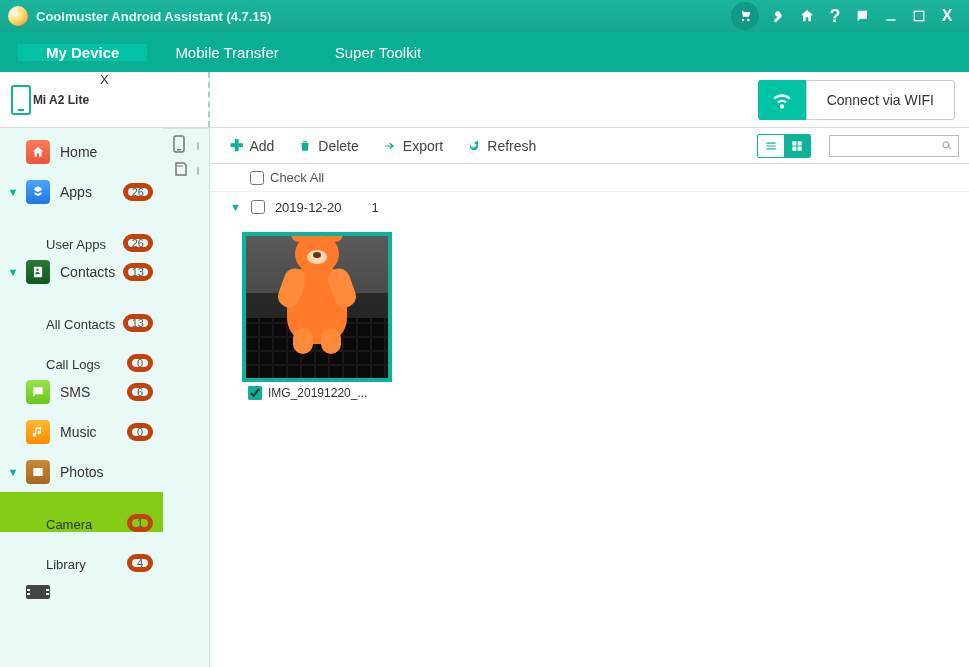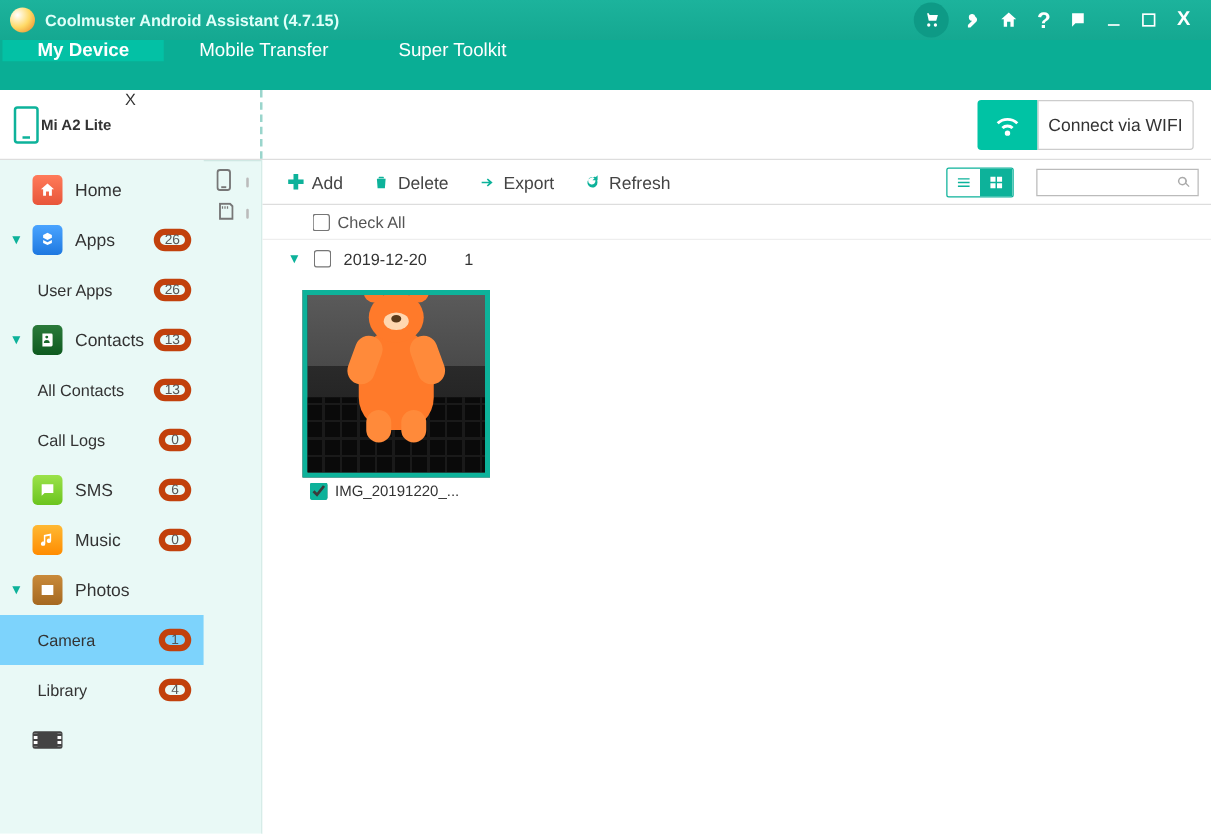--- a/index.html
+++ b/index.html
@@ -8,50 +8,50 @@
 
 .titlebar { height:32px; background:linear-gradient(to bottom,#1cb39c,#15a891); display:flex; align-items:center; padding:0 8px; color:#fff; }
 .titlebar .logo { width:20px; height:20px; border-radius:50%; background:radial-gradient(circle at 30% 30%,#fff,#ffd966,#e67e22); margin-right:8px; }
 .titlebar .title { font-size:13px; font-weight:bold; color:#e0fff9; }
 .titlebar .spacer { flex:1; }
 .titlebar .tbtn { width:28px; height:28px; display:flex; align-items:center; justify-content:center; color:#fff; cursor:pointer; }
 .titlebar .cart { width:28px; height:28px; border-radius:50%; background:#0e9a86; display:flex; align-items:center; justify-content:center; margin-right:6px; }
 .titlebar svg { width:16px; height:16px; fill:#fff; }
 
 
-.maintabs { height:40px; background:#0aae95; display:flex; align-items:flex-start; padding-left:2px; }
+.maintabs { height:40px; background:#0aae95; display:flex; align-items:center; padding-left:18px; }
 .maintabs .tab { padding:0 28px; display:flex; align-items:center; color:#fff; font-size:15px; cursor:pointer; }
 .maintabs .tab.active { background:#03c1a5; font-weight:bold; }
 
 
 .subheader { height:56px; display:flex; border-bottom:1px solid #ddd; }
 .device-tab-area { width:210px; display:flex; border-right:2px dashed #9ad5cc; position:relative; }
 .device-tab { width:100px; display:flex; flex-direction:row; align-items:center; justify-content:center; gap:2px; cursor:pointer; }
 .device-tab .phone-ic { width:20px; height:30px; border:2px solid #0db29a; border-radius:3px; position:relative; }
 .device-tab .phone-ic::after { content:""; position:absolute; bottom:2px; left:50%; transform:translateX(-50%); width:6px; height:2px; background:#0db29a; }
 .device-tab .dname { font-size:12px; font-weight:bold; }
 .wifi-area { flex:1; display:flex; align-items:center; justify-content:flex-end; padding-right:14px; gap:0; }
 .wifi-ic { width:48px; height:40px; background:#00c3a4; display:flex; align-items:center; justify-content:center; border-radius:3px 0 0 3px; }
 .wifi-ic svg { width:26px; height:26px; fill:#fff; }
-.wifi-btn { height:40px; border:1px solid #ccc; border-radius:0 3px 3px 0; padding:0 8px; display:flex; align-items:center; cursor:pointer; font-size:14px; }
+.wifi-btn { height:40px; border:1px solid #ccc; border-radius:0 3px 3px 0; padding:0 20px; display:flex; align-items:center; cursor:pointer; font-size:14px; }
 
 
 .body { display:flex; height:calc(667px - 32px - 40px - 56px); }
 
 
 .sidebar { width:210px; background:#e9f9f6; display:flex; flex-direction:row; border-right:1px solid #cfe8e3; }
 .tree { flex:1; overflow:hidden; padding-top:4px; }
 .trow { height:40px; display:flex; align-items:center; padding:0 10px 0 6px; cursor:pointer; position:relative; }
 .trow .arrow { width:14px; text-align:center; color:#0db29a; font-size:11px; }
 .trow .ic { width:24px; height:24px; margin:0 10px 0 6px; border-radius:4px; display:flex; align-items:center; justify-content:center; font-size:14px; }
 .trow .lbl { flex:1; font-size:14px; color:#333; }
 .trow .badge { min-width:26px; height:18px; border:5px solid #c2410c; border-radius:9px; font-size:11px; display:flex; align-items:center; justify-content:center; padding:0 4px; color:#555; }
-.trow.child { padding-left:30px; }
+.trow.child { padding-left:46px;align-items:flex-end; }
 .trow.child .lbl { font-size:13px; }
-.trow.selected { background:#7dd3fc; }
+.trow.selected { background:#84cc16; }
 .ic-home { background:linear-gradient(#ff7b5a,#e8553a); }
 .ic-apps { background:linear-gradient(#4aa4ff,#1e78e0); }
 .ic-contacts { background:linear-gradient(#2a7a3a,#0e5a1f); }
 .ic-sms { background:linear-gradient(#9be24a,#6bc41e); }
 .ic-music { background:linear-gradient(#ffb933,#ff8c00); }
 .ic-photos { background:linear-gradient(#c98a3a,#a56820); }
 .ic-videos { background:#444; height:14px; border-radius:2px; position:relative; }
 .ic-videos::before, .ic-videos::after { content:""; position:absolute; top:2px; bottom:2px; width:3px; background:repeating-linear-gradient(#444 0 2px,#fff 2px 4px); }
 .ic-videos::before { left:1px; } .ic-videos::after { right:1px; }
 .ic svg { width:14px; height:14px; fill:#fff; }

